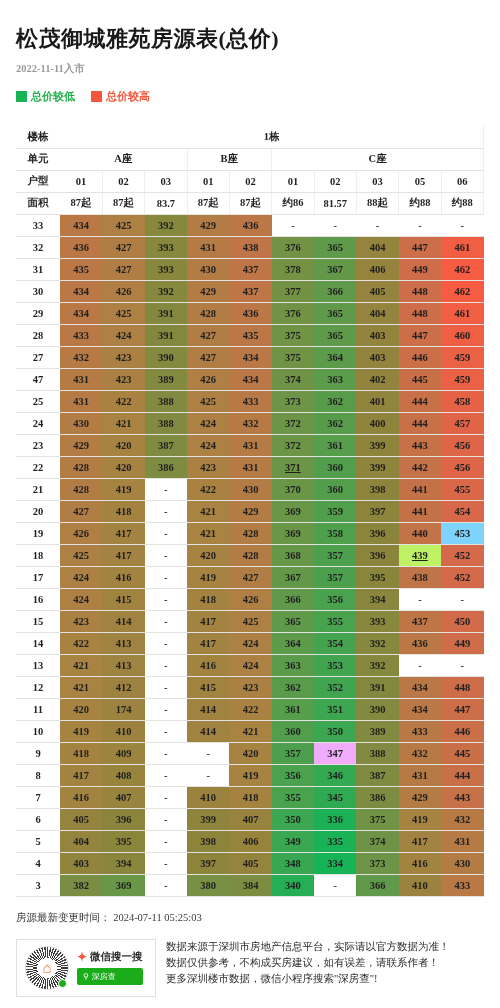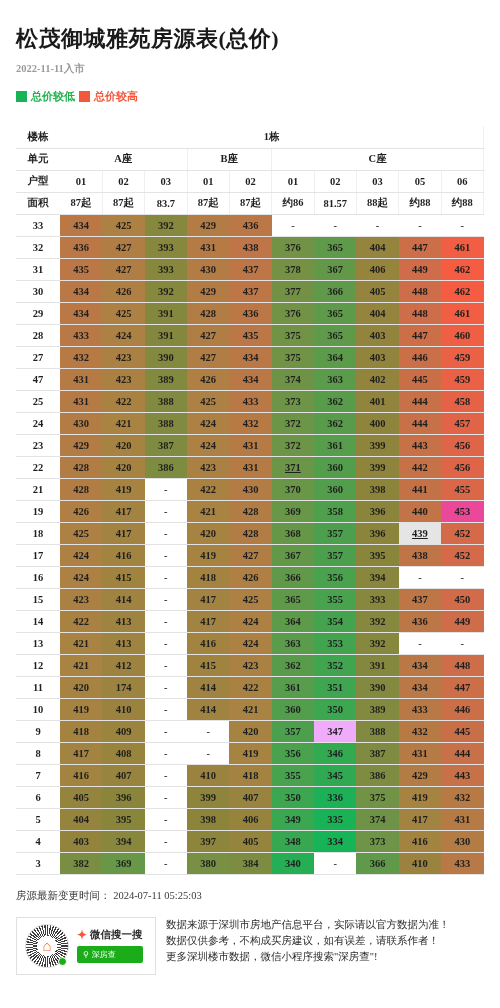--- a/index.html
+++ b/index.html
@@ -24,21 +24,21 @@
     font-size: 10.5px;
     color: #9a9a9a;
     font-weight: bold;
     margin-top: 8px;
   }
   .legend {
     margin-top: 13px;
     margin-bottom: 16px;
     display: flex;
     align-items: center;
-    gap: 4px;
+    gap: 16px;
     font-size: 11px;
     font-weight: bold;
   }
   .legend-item { display:flex; align-items:center; gap:4px; }
   .legend-sw { width:11px; height:11px; display:inline-block; }
   .lg-low { color:#22b14c; }
   .lg-high { color:#f4573b; }
 
   table.grid {
     border-collapse: collapse;
@@ -343,43 +343,56 @@
           <td class="cell empty">-</td>
           <td class="cell" style="background: rgb(169, 130, 66);">422</td>
           <td class="cell" style="background: rgb(180, 124, 69);">430</td>
           <td class="cell" style="background: rgb(106, 150, 72);">370</td>
           <td class="cell" style="background: rgb(83, 158, 76);">360</td>
           <td class="cell" style="background: rgb(141, 132, 59);">398</td>
           <td class="cell" style="background: rgb(195, 114, 72);">441</td>
           <td class="cell last" style="background: rgb(218, 103, 72);">455</td>
         </tr>
         <tr class="data-row">
+          <td class="rowlab">20</td>
+          <td class="cell" style="background: rgb(176, 126, 68);">427</td>
+          <td class="cell" style="background: rgb(164, 131, 65);">418</td>
+          <td class="cell empty">-</td>
+          <td class="cell" style="background: rgb(168, 131, 66);">421</td>
+          <td class="cell" style="background: rgb(179, 124, 68);">429</td>
+          <td class="cell" style="background: rgb(104, 151, 72);">369</td>
+          <td class="cell" style="background: rgb(81, 159, 77);">359</td>
+          <td class="cell" style="background: rgb(140, 133, 59);">397</td>
+          <td class="cell" style="background: rgb(195, 114, 72);">441</td>
+          <td class="cell last" style="background: rgb(215, 104, 73);">454</td>
+        </tr>
+        <tr class="data-row">
           <td class="rowlab">19</td>
           <td class="cell" style="background: rgb(175, 127, 67);">426</td>
           <td class="cell" style="background: rgb(163, 131, 65);">417</td>
           <td class="cell empty">-</td>
           <td class="cell" style="background: rgb(168, 131, 66);">421</td>
           <td class="cell" style="background: rgb(178, 125, 68);">428</td>
           <td class="cell" style="background: rgb(104, 151, 72);">369</td>
           <td class="cell" style="background: rgb(79, 160, 77);">358</td>
           <td class="cell" style="background: rgb(139, 133, 60);">396</td>
           <td class="cell" style="background: rgb(194, 115, 72);">440</td>
-          <td class="cell last" style="background: #ec4899;">453</td>
+          <td class="cell last" style="background: #7dd3fc;">453</td>
         </tr>
         <tr class="data-row">
           <td class="rowlab">18</td>
           <td class="cell" style="background: rgb(173, 128, 67);">425</td>
           <td class="cell" style="background: rgb(163, 131, 65);">417</td>
           <td class="cell empty">-</td>
           <td class="cell" style="background: rgb(167, 131, 66);">420</td>
           <td class="cell" style="background: rgb(178, 125, 68);">428</td>
           <td class="cell" style="background: rgb(102, 151, 73);">368</td>
           <td class="cell" style="background: rgb(76, 160, 77);">357</td>
           <td class="cell" style="background: rgb(139, 133, 60);">396</td>
-          <td class="cell" style="background: #e5e5e5; text-decoration: underline;">439</td>
+          <td class="cell" style="background: #bef264; text-decoration: underline;">439</td>
           <td class="cell last" style="background: rgb(212, 106, 73);">452</td>
         </tr>
         <tr class="data-row">
           <td class="rowlab">17</td>
           <td class="cell" style="background: rgb(172, 129, 67);">424</td>
           <td class="cell" style="background: rgb(162, 131, 64);">416</td>
           <td class="cell empty">-</td>
           <td class="cell" style="background: rgb(166, 131, 65);">419</td>
           <td class="cell" style="background: rgb(176, 126, 68);">427</td>
           <td class="cell" style="background: rgb(99, 152, 73);">367</td>

